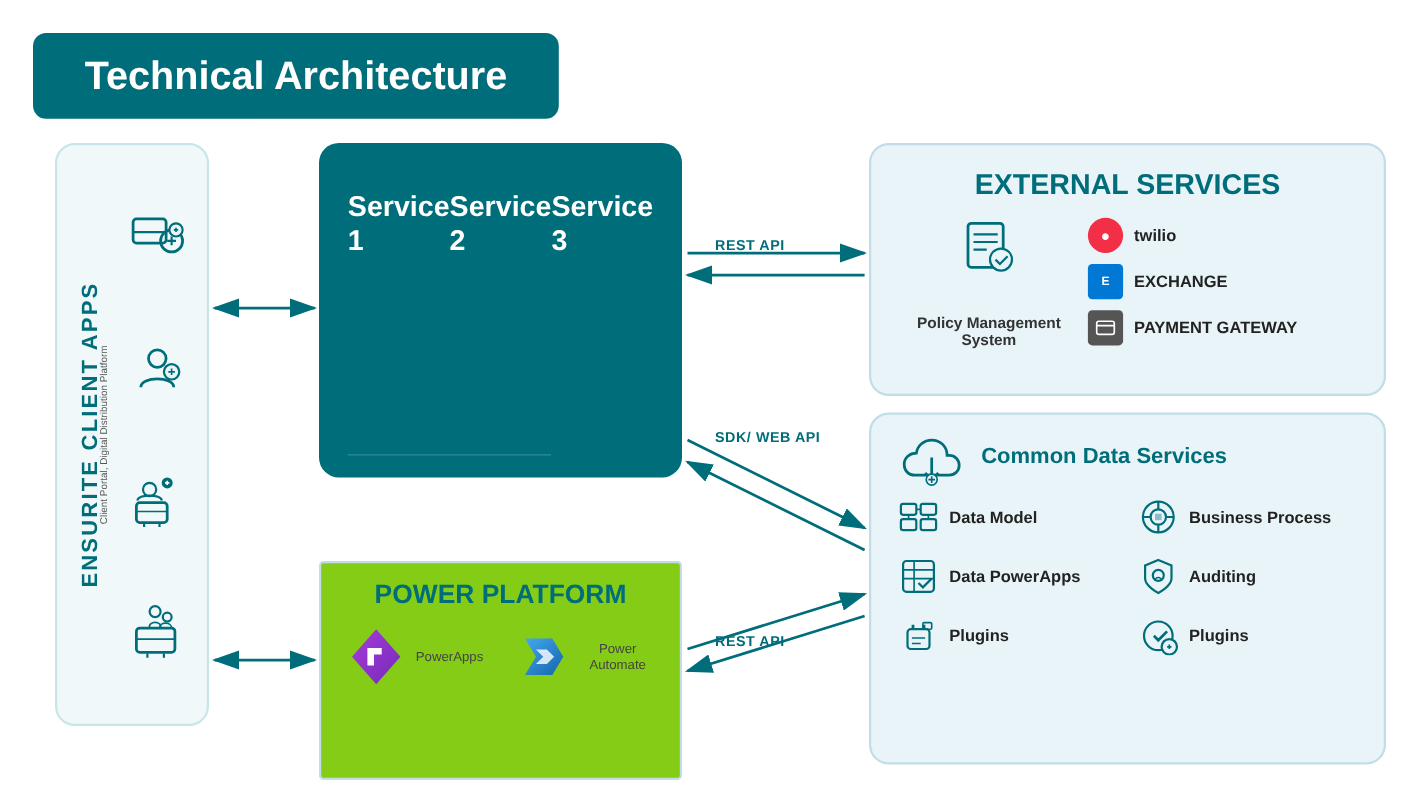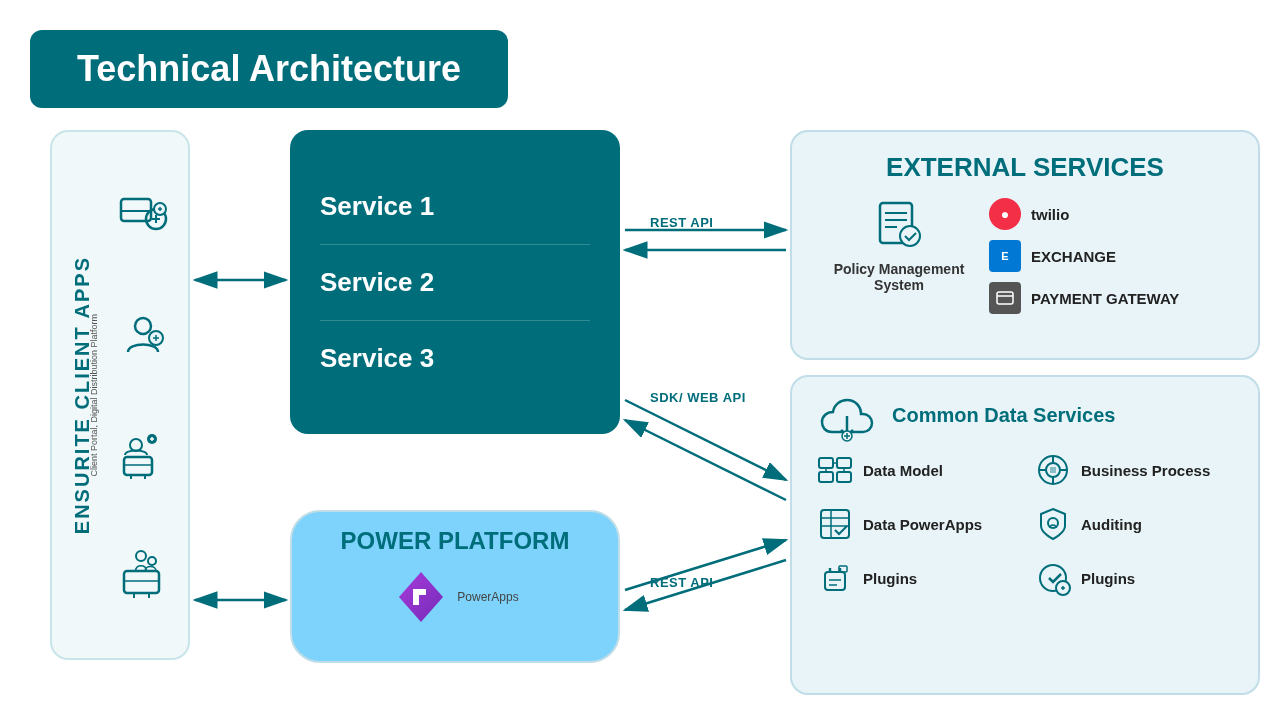--- a/index.html
+++ b/index.html
@@ -55,21 +55,20 @@
     
     .center-box {
       position: absolute;
       left: 290px;
       top: 130px;
       width: 330px;
       height: 304px;
       background: #006d7a;
       border-radius: 18px;
       display: flex;
-      flex-direction: column;
       justify-content: center;
       padding: 20px 30px;
       gap: 0;
     }
     .service-item {
       font-size: 26px;
       font-weight: 700;
       color: #ffffff;
       padding: 22px 0;
       border-bottom: 1px solid rgba(255,255,255,0.2);
@@ -77,23 +76,23 @@
     .service-item:last-child {
       border-bottom: none;
     }
 
     
     .power-box {
       position: absolute;
       left: 290px;
       top: 510px;
       width: 330px;
-      height: 153px;
-      background: #7dd3fc;
-      border-radius: 30px;
+      height: 199px;
+      background: #84cc16;
+      border-radius: 4px;
       border: 2px solid #c0dde8;
       display: flex;
       flex-direction: column;
       align-items: center;
       padding: 15px 20px;
     }
     .power-title {
       font-size: 24px;
       font-weight: 900;
       color: #006d7a;
@@ -148,20 +147,21 @@
       flex-direction: column;
       align-items: center;
       gap: 8px;
       width: 140px;
     }
     .policy-mgmt-label {
       font-size: 14px;
       color: #333;
       text-align: center;
       font-weight: 600;
+      margin-top: 24px;
     }
     .ext-services-right {
       display: flex;
       flex-direction: column;
       gap: 10px;
       flex: 1;
     }
     .ext-service-row {
       display: flex;
       align-items: center;
@@ -352,20 +352,34 @@
         <defs>
           <linearGradient id="paGrad" x1="0" y1="0" x2="1" y2="1">
             <stop offset="0%" stop-color="#a83bdb"></stop>
             <stop offset="100%" stop-color="#742bb8"></stop>
           </linearGradient>
         </defs>
         <path d="M30 5 L52 30 L30 55 L8 30 Z" fill="url(#paGrad)"></path>
         <path d="M22 22 L35 22 L35 28 L28 28 L28 38 L22 38 Z" fill="white"></path>
       </svg>
       <span>PowerApps</span>
+    </div>
+    <div class="power-icon-item">
+
+      <svg class="powerautomate-logo" viewBox="0 0 60 60" xmlns="http://www.w3.org/2000/svg">
+        <defs>
+          <linearGradient id="pautGrad" x1="0" y1="0" x2="1" y2="1">
+            <stop offset="0%" stop-color="#44a8f2"></stop>
+            <stop offset="100%" stop-color="#1464a8"></stop>
+          </linearGradient>
+        </defs>
+        <path d="M10 10 L40 10 L52 30 L40 50 L10 50 L22 30 Z" fill="url(#pautGrad)"></path>
+        <path d="M22 22 L34 22 L42 30 L34 38 L22 38 L30 30 Z" fill="white" opacity="0.8"></path>
+      </svg>
+      <span>Power Automate</span>
     </div>
   </div>
 </div>
 
 <div class="external-box">
   <div class="external-title">EXTERNAL SERVICES</div>
   <div class="external-content">
     <div class="policy-mgmt">
 
       <svg width="55" height="55" viewBox="0 0 55 55" fill="none">

